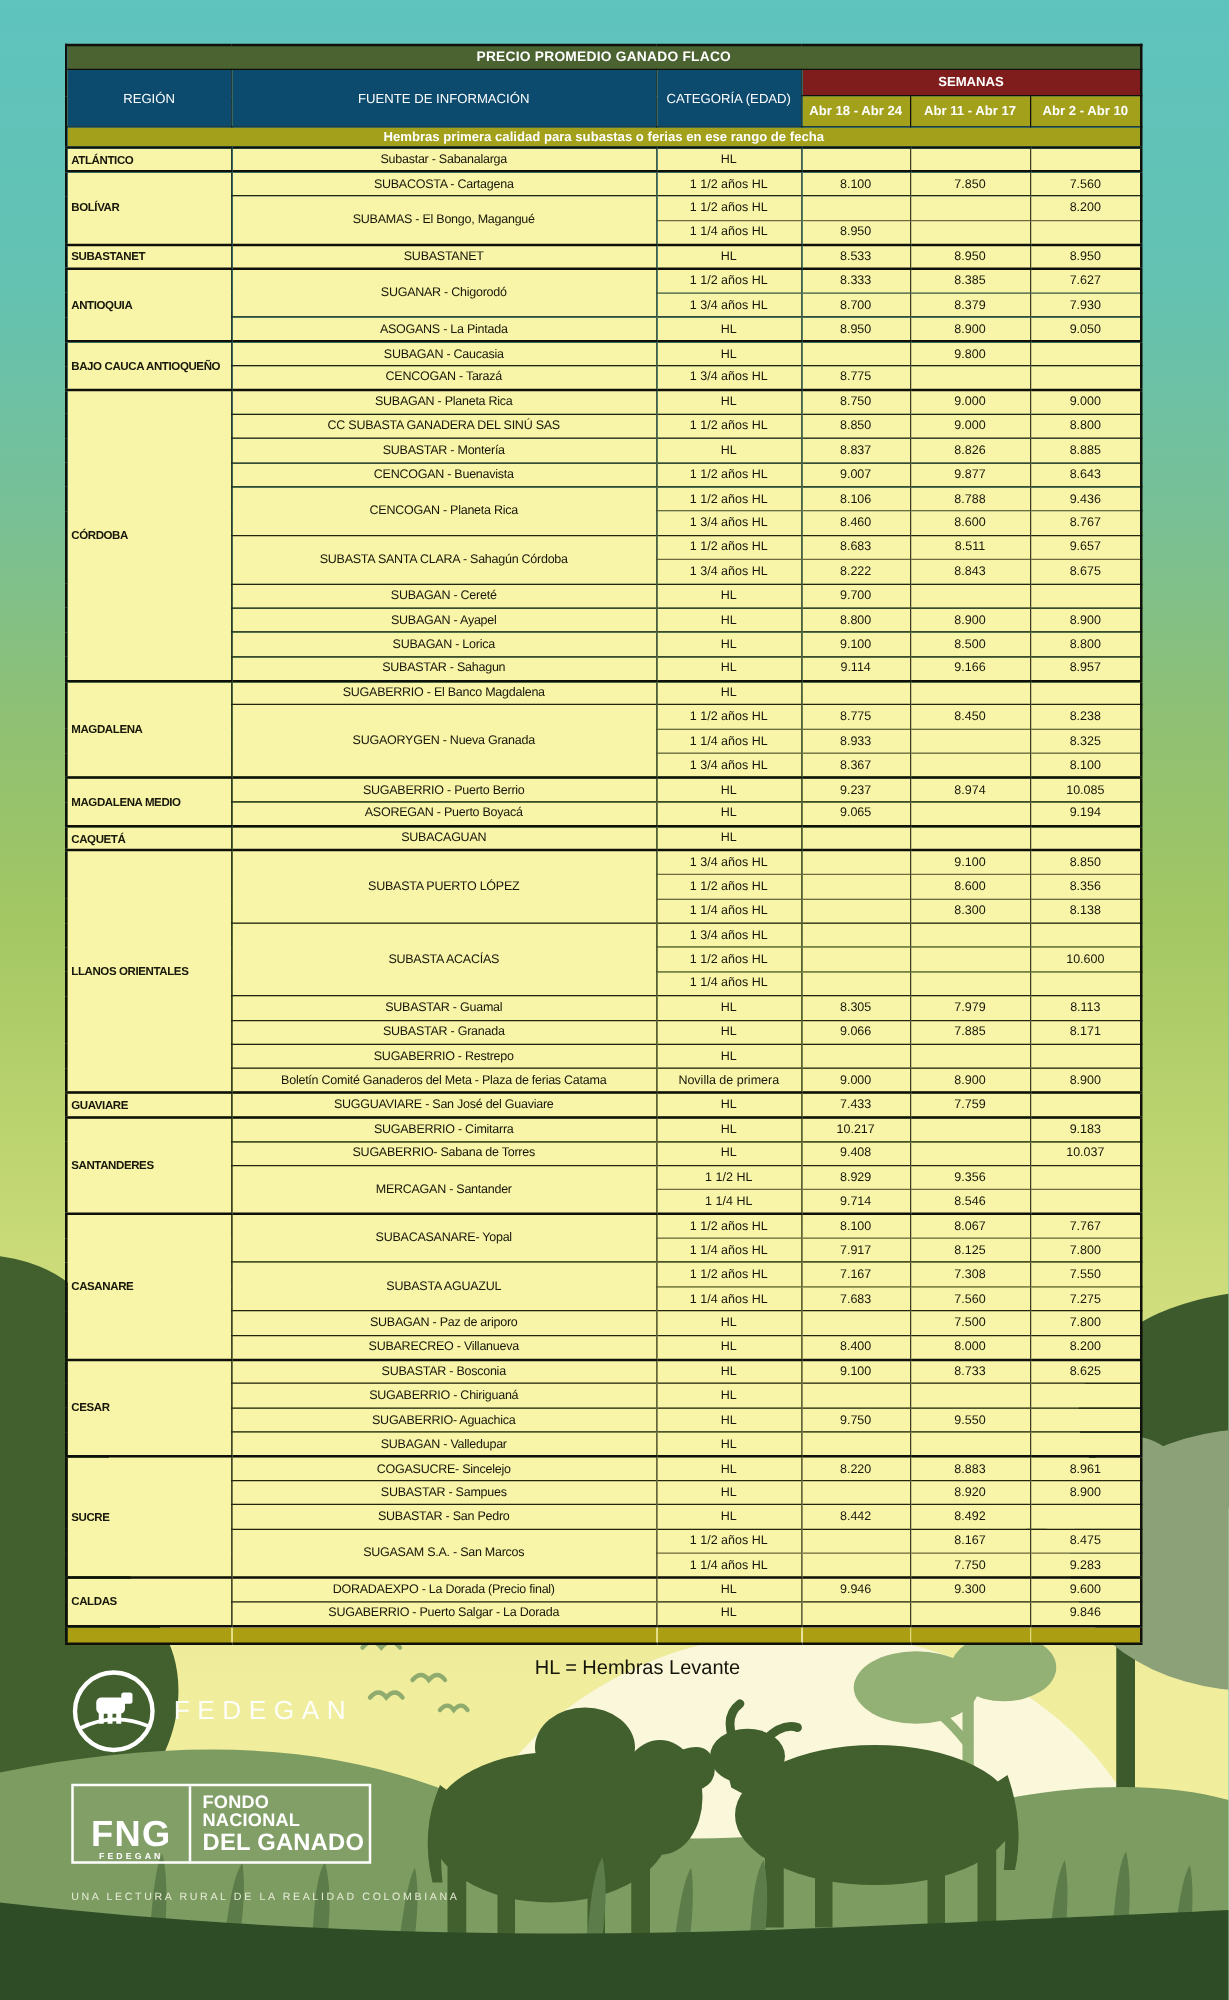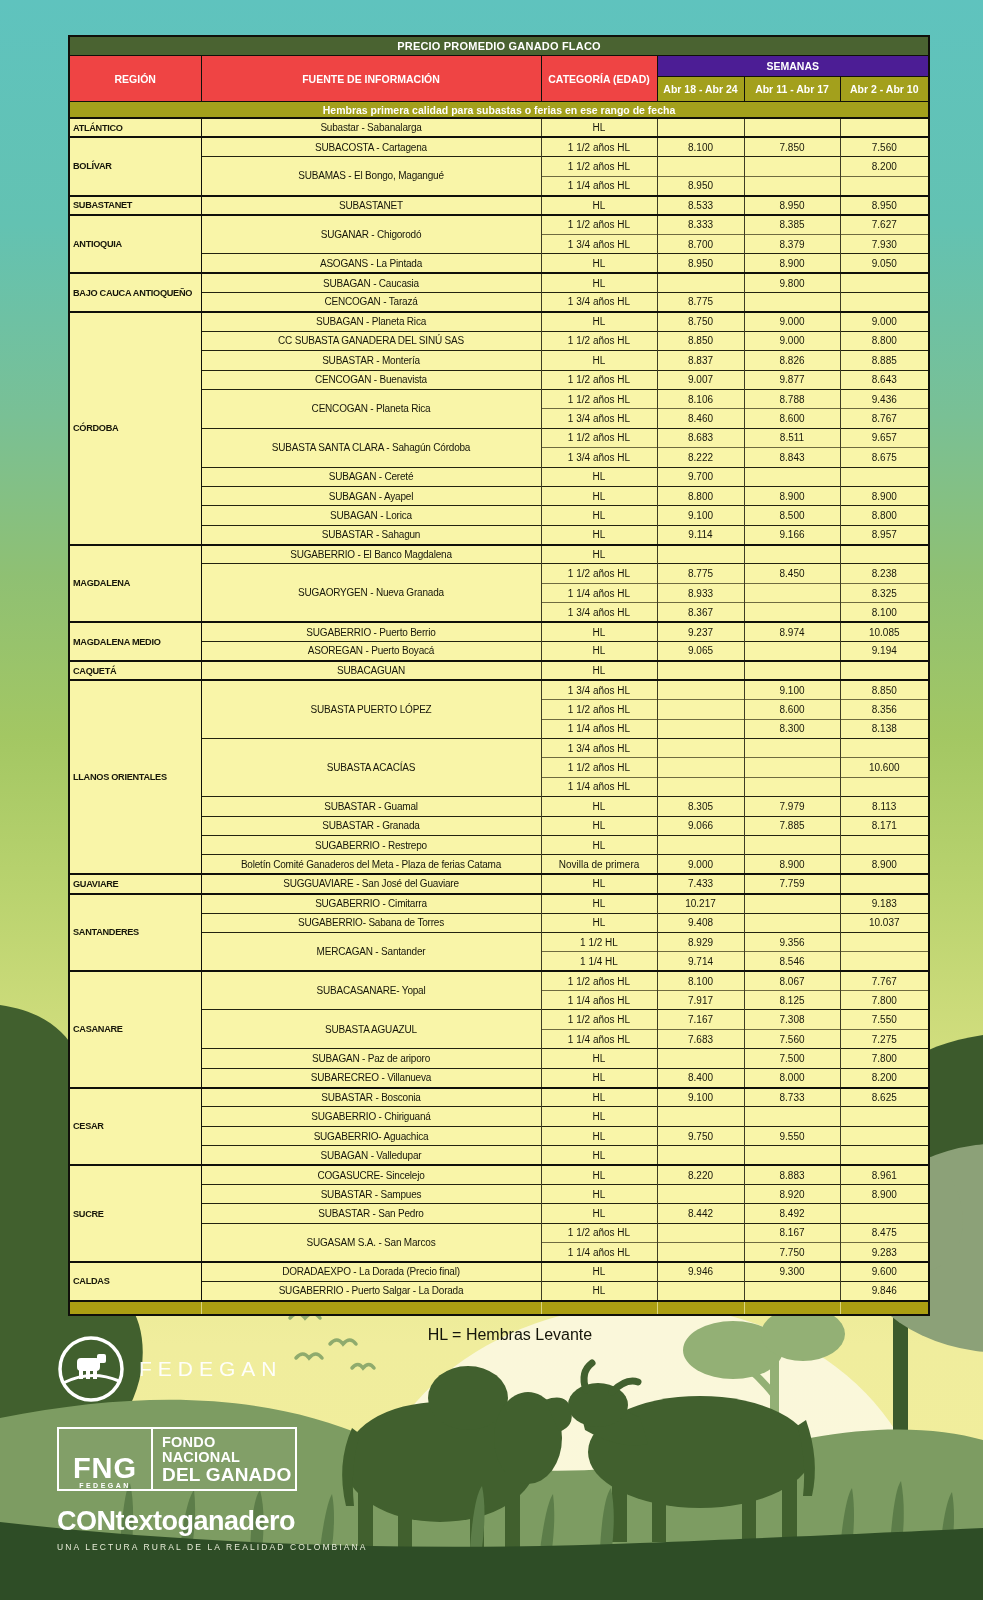--- a/index.html
+++ b/index.html
@@ -4,28 +4,28 @@
 <style>
   html,body{margin:0;padding:0;}
   body{width:983px;height:1600px;position:relative;overflow:hidden;
        font-family:"Liberation Sans",sans-serif;background:#5fc3be;}
   .bg{position:absolute;inset:0;
       background:linear-gradient(180deg,#5fc3be 0%,#63c2b2 14%,#79c095 26%,
       #8fc073 36%,#a3c763 46%,#bad36f 56%,#d2de7e 66%,#e6e88f 76%,#f0ed9d 84%,#f1ee9a 100%);}
   svg.scene{position:absolute;left:0;top:0;}
 
   
-  .table-wrap{position:absolute;left:68px;top:35px;width:716px;}
+  .table-wrap{position:absolute;left:52px;top:35px;width:716px;}
   table{border-collapse:collapse;table-layout:fixed;width:860px;border:2px solid #10100a;}
   td,th{overflow:hidden;white-space:nowrap;padding:0;}
   .title-cell{background:#4a6331;color:#fff;font-weight:bold;font-size:11px;
       text-align:center;height:18px;border:1px solid #10100a;letter-spacing:.2px;}
-  th.hdr{background:#ef4444;color:#fff;font-size:10.5px;font-weight:bold;
+  th.hdr{background:#0c4a6e;color:#fff;font-size:10.5px;font-weight:normal;
       border:1px solid #10100a;text-align:center;}
-  th.sem{background:#4c1d95;color:#fff;font-weight:bold;font-size:10.5px;
+  th.sem{background:#7f1d1d;color:#fff;font-weight:bold;font-size:10.5px;
       border:1px solid #10100a;height:20px;text-align:center;}
   th.wk{background:#a3a01c;color:#fff;font-weight:bold;font-size:10.5px;
       border:1px solid #10100a;border-top:1px solid #e9e498;height:24px;text-align:center;}
   th.wk + th.wk{border-left:1px solid #e9e498;}
   .sub-cell{background:#a3a01c;color:#fff;font-weight:bold;font-size:10.5px;
       text-align:center;height:15px;border:1px solid #10100a;}
   tbody tr{height:19.4px;}
   tbody td{background:#f9f5a8;font-size:10px;color:#17170a;
       border-left:1px solid #3f3d24;border-right:1px solid #3f3d24;
       border-top:1px solid #6f6b40;padding:0 3px;}
@@ -633,15 +633,14 @@
     <div class="fng-acronym">FNG</div>
     <div class="fng-sub">FEDEGAN</div>
   </div>
   <div class="fng-right">
     <div class="fng-line1">FONDO NACIONAL</div>
     <div class="fng-line2">DEL GANADO</div>
   </div>
 </div>
 
 <div class="contexto">
-  <div class="big">CONtextoganadero</div>
   <div class="small">UNA LECTURA RURAL DE LA REALIDAD COLOMBIANA</div>
 </div>
 
 </body></html>

